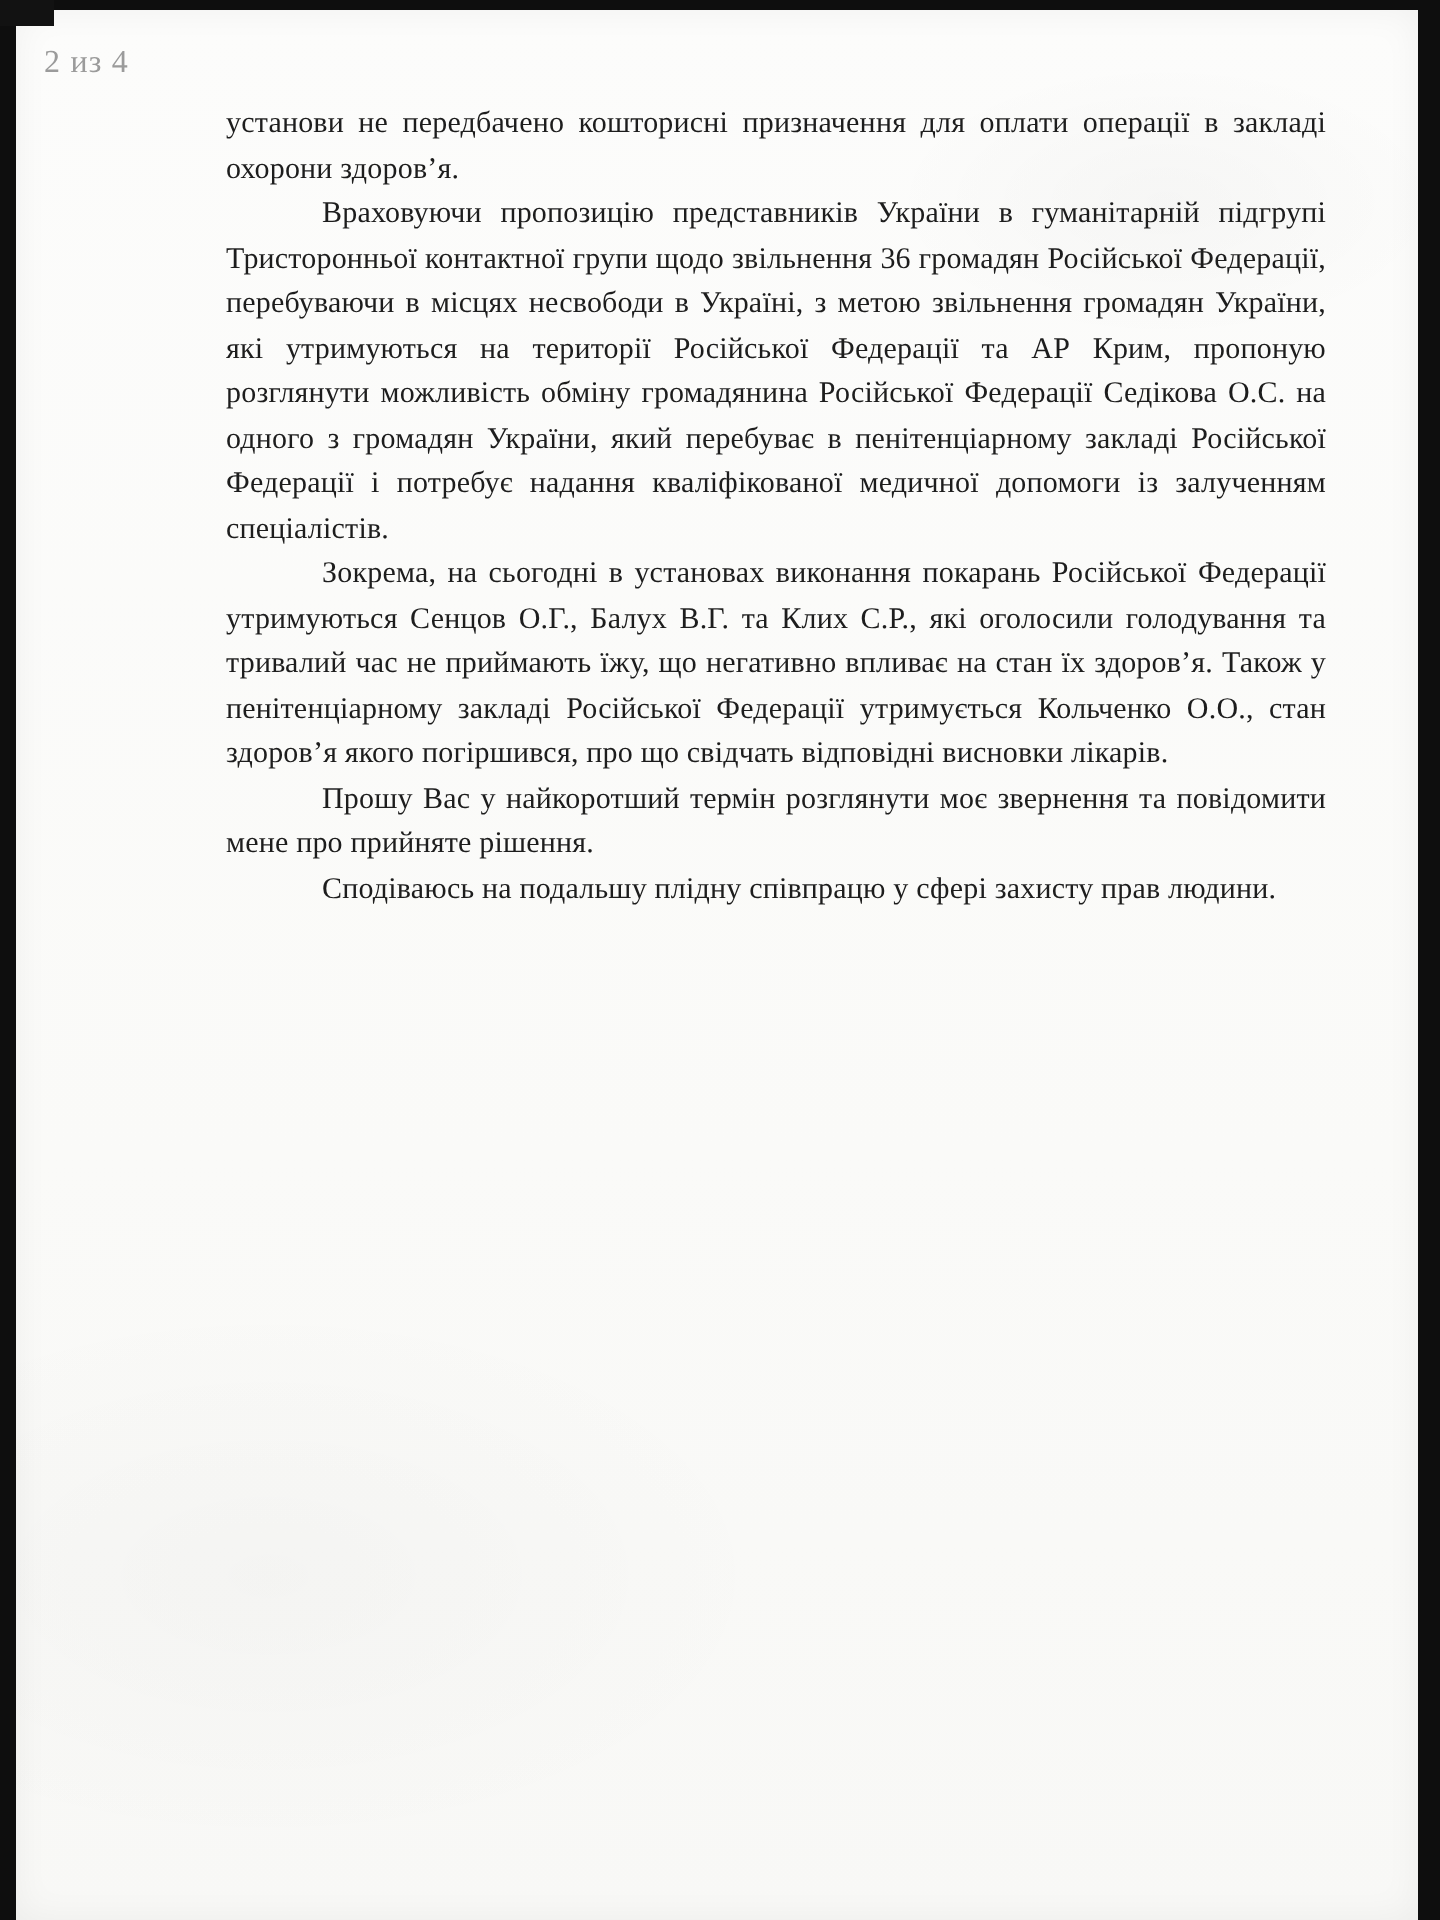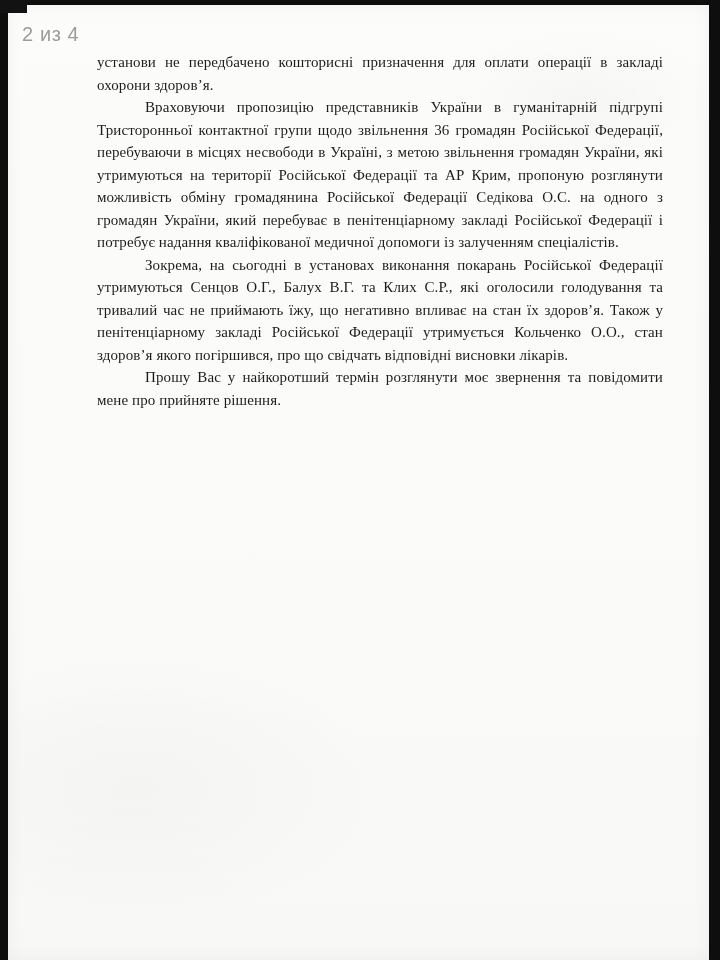--- a/index.html
+++ b/index.html
@@ -23,38 +23,38 @@
   }
 
   .scan-corner-tl {
     position: absolute; left: 0; top: 0;
     width: 27px; height: 13px; background: #121212;
   }
 
   .indicator {
     position: absolute;
     left: 14px; top: 18px;
-    font-family: Liberation Sans, sans-serif;
-    font-size: 20px;
+    font-family: Liberation Serif, serif;
+    font-size: 16px;
     letter-spacing: 0.6px;
     color: #9b9b9b;
   }
 
   .content {
     position: absolute;
     left: 89px; top: 46px;
     width: 566px;
     font-size: 15px;
     line-height: 22.5px;
     text-align: justify;
     color: #1d1d1d;
     letter-spacing: 0.1px;
   }
 
-  .content p { text-indent: 48px; }
+  .content p { text-indent: 48px; margin-left: 16px; }
   .content p.no-indent { text-indent: 0; }
 
   .closing {
     position: relative;
     margin-top: 37px;
     height: 120px;
     text-align: left;
   }
   .closing .salutation {
     font-weight: bold;
@@ -87,18 +87,19 @@
 <div class="backdrop">
   <div class="page">
 
     <div class="indicator">2 из 4</div>
 
     <div class="content">
       <p class="no-indent">установи не передбачено кошторисні призначення для оплати операції в закладі охорони здоров’я.</p>
       <p>Враховуючи пропозицію представників України в гуманітарній підгрупі Тристоронньої контактної групи щодо звільнення 36 громадян Російської Федерації, перебуваючи в місцях несвободи в Україні, з метою звільнення громадян України, які утримуються на території Російської Федерації та АР Крим, пропоную розглянути можливість обміну громадянина Російської Федерації Седікова О.С. на одного з громадян України, який перебуває в пенітенціарному закладі Російської Федерації і потребує надання кваліфікованої медичної допомоги із залученням спеціалістів.</p>
       <p>Зокрема, на сьогодні в установах виконання покарань Російської Федерації утримуються Сенцов О.Г., Балух В.Г. та Клих С.Р., які оголосили голодування та тривалий час не приймають їжу, що негативно впливає на стан їх здоров’я. Також у пенітенціарному закладі Російської Федерації утримується Кольченко О.О., стан здоров’я якого погіршився, про що свідчать відповідні висновки лікарів.</p>
       <p>Прошу Вас у найкоротший термін розглянути моє звернення та повідомити мене про прийняте рішення.</p>
+      <p>Сподіваюсь на подальшу плідну співпрацю у сфері захисту прав людини.</p>
 
     </div>
   </div>
 
   <div class="scan-corner-tl"></div>
 </div>
 
 </body></html>

